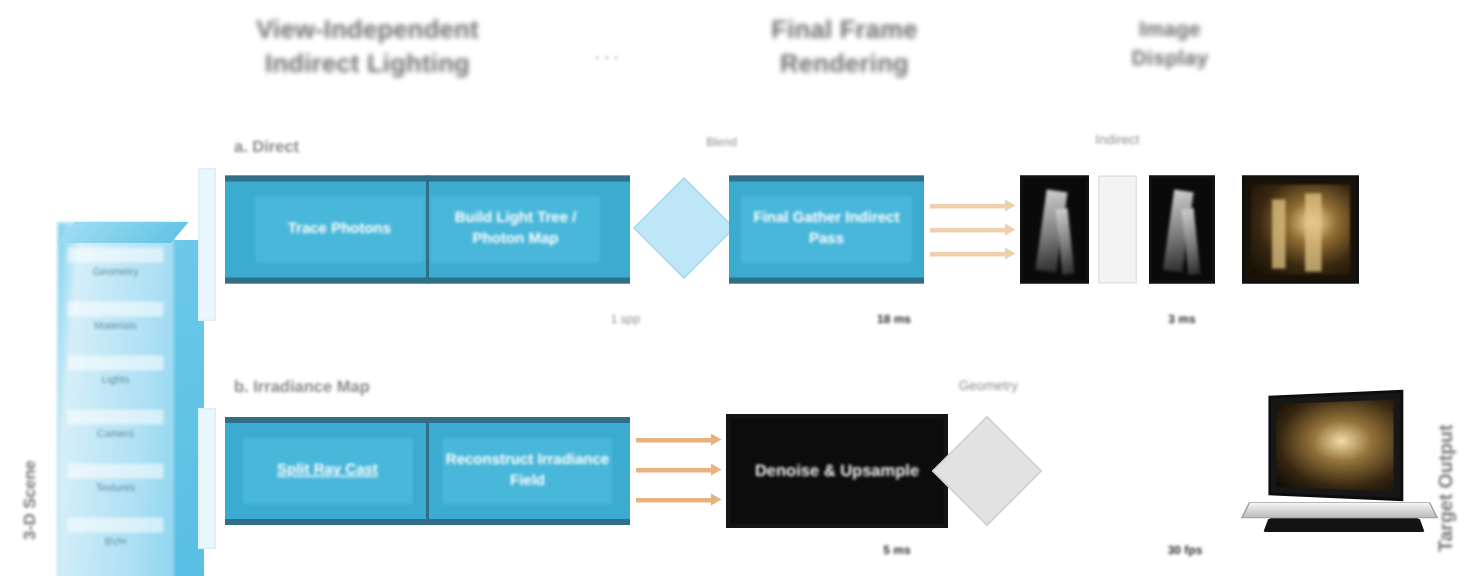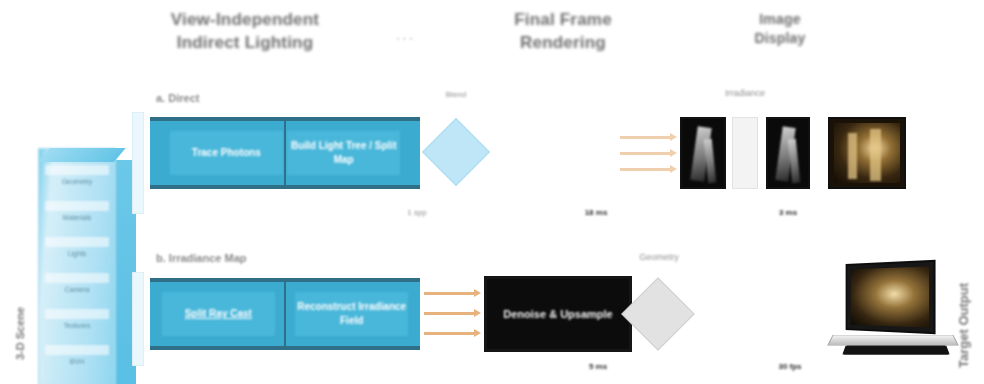--- a/index.html
+++ b/index.html
@@ -231,36 +231,39 @@
     </div>
     <div class="stack-top"></div>
   </div>
 
   <div class="band" style="left:132px;top:112px;width:10px;height:100px;"></div>
 
   <div class="slabel soft2" style="left:156px;top:92px;">a.  Direct</div>
 
   <div class="pbox" style="left:150px;top:117px;width:270px;height:72px;align-items:center;">
     <div class="inner soft3" style="width:42%;margin-right:2px;">Trace Photons</div>
-    <div class="inner soft3" style="width:42%;margin-left:2px;">Build Light Tree / Split Map</div>
+    <div class="inner soft3" style="width:42%;margin-left:2px;">Build Light Tree / Photon Map</div>
   </div>
   <div class="vdiv" style="left:284px;top:117px;height:72px;"></div>
 
   <div class="diamond blue" style="left:432px;top:128px;width:48px;height:48px;"></div>
-  <div class="tiny soft3" style="left:424px;top:90px;width:64px;">Blend</div>
-
+  <div class="tiny soft3" style="left:449px;top:90px;width:64px;">Blend</div>
+
+  <div class="pbox" style="left:486px;top:117px;width:130px;height:72px;">
+    <div class="inner soft3" style="width:88%;">Final Gather Indirect Pass</div>
+  </div>
 
   <div class="tiny soft3" style="left:392px;top:208px;width:50px;">1 spp</div>
   <div class="tiny dark soft3" style="left:574px;top:208px;width:44px;">18 ms</div>
 
   <div class="arrow pale" style="left:620px;top:136px;width:52px;"></div>
   <div class="arrow pale" style="left:620px;top:152px;width:52px;"></div>
   <div class="arrow pale" style="left:620px;top:168px;width:52px;"></div>
 
-  <div class="tiny soft3" style="left:700px;top:88px;width:90px;font-size:9px;">Irradiance</div>
+  <div class="tiny soft3" style="left:700px;top:88px;width:90px;font-size:9px;">Indirect</div>
 
   <div class="thumb dark" style="left:680px;top:117px;width:46px;height:72px;">
     <div class="streak" style="left:12px;top:8px;width:14px;height:54px;transform:rotate(8deg);"></div>
     <div class="streak" style="left:24px;top:20px;width:8px;height:44px;transform:rotate(-6deg);"></div>
   </div>
 
   <div class="thumb" style="left:732px;top:117px;width:26px;height:72px;background:#f3f3f3;border:1px solid #e2e2e2;"></div>
 
   <div class="thumb dark" style="left:766px;top:117px;width:44px;height:72px;">
     <div class="streak" style="left:11px;top:8px;width:13px;height:54px;transform:rotate(8deg);"></div>

